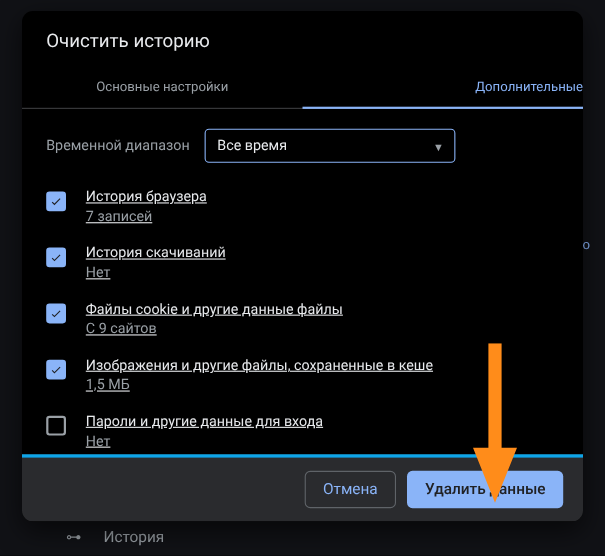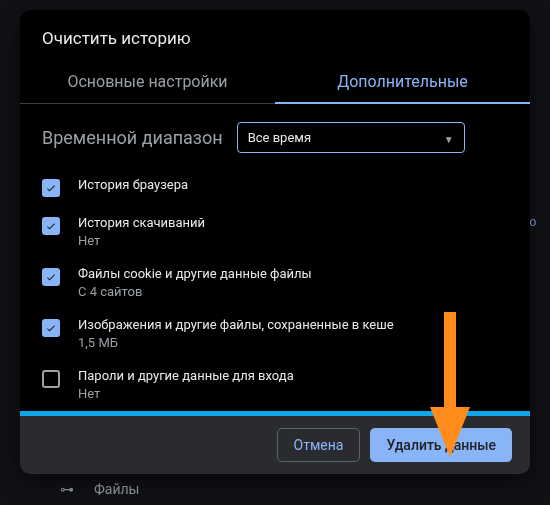--- a/index.html
+++ b/index.html
@@ -22,43 +22,44 @@
     color: #e8eaed;
   }
   .tabs {
     display: flex;
     border-bottom: 1px solid #3c3d40;
   }
   .tab {
     flex: 1;
     text-align: center;
     padding: 10px 0 12px 0;
-    font-size: 16px;
+    font-size: 12px;
     color: #9aa0a6;
     cursor: pointer;
     position: relative;
   }
   .tab.active {
     color: #8ab4f8;
+    text-align: right;
   }
   .tab.active::after {
     content: "";
     position: absolute;
     left: 0; right: 0; bottom: -1px;
     height: 2px;
     background: #8ab4f8;
   }
   .timerange {
     display: flex;
     align-items: center;
     padding: 18px 22px 16px 22px;
     gap: 14px;
   }
   .timerange-label {
-    font-size: 18px;
+    font-size: 13px;
     color: #9aa0a6;
   }
   .select {
     flex: 0 0 auto;
     display: flex;
     align-items: flex-end;
     justify-content: space-between;
     border: 1px solid #8ab4f8;
     border-radius: 4px;
     padding: 7px 10px;
@@ -70,20 +71,21 @@
     color: #e8eaed;
   }
   .select .chev {
     color: #9aa0a6;
     font-size: 10px;
   }
   .items {
     padding: 0 22px;
     height: 250px;
     overflow: hidden;
+    text-decoration: underline;
   }
   .item {
     display: flex;
     gap: 18px;
     padding: 8px 0 10px 0;
     align-items: flex-start;
   }
   .checkbox {
     width: 18px; height: 18px;
     border-radius: 3px;
@@ -100,21 +102,21 @@
     border-color: #8ab4f8;
   }
   .checkbox.checked svg { display: block; }
   .checkbox svg { display: none; width: 12px; height: 12px; }
   .item-text { display: flex; flex-direction: column; gap: 3px; }
   .item-title { font-size: 13px; color: #e8eaed; }
   .item-sub { font-size: 13px; color: #9aa0a6; }
   .footer {
     position: absolute;
     bottom: 0; left: 0; right: 0;
-    border-top: 5px solid #0ea5e9;
+    border-top: 3px solid #0ea5e9;
     padding: 12px 18px;
     display: flex;
     justify-content: flex-end;
     gap: 10px;
     background: #2a2b2e;
   }
   .btn {
     border-radius: 5px;
     font-size: 14px;
     padding: 8px 16px;
@@ -161,21 +163,21 @@
     height: 150px;
     pointer-events: none;
   }
   .arrow svg { width: 100%; height: 100%; }
 </style>
 </head>
 <body>
 
 <div class="bg-row">
   <span>⊶</span>
-  <span>Файлы</span>
+  <span>История</span>
 </div>
 <div class="bg-key">лю</div>
 
 <div class="dialog">
   <div class="dialog-title">Очистить историю</div>
 
   <div class="tabs">
     <div class="tab">Основные настройки</div>
     <div class="tab active">Дополнительные</div>
   </div>
@@ -190,20 +192,21 @@
 
   <div class="items" id="items">
       <div class="item">
         <span class="checkbox checked">
           <svg viewBox="0 0 24 24">
             <path d="M9 16.2l-3.5-3.5 -1.4 1.4L9 19 20 8l-1.4-1.4z" fill="#202124"></path>
           </svg>
         </span>
         <div class="item-text">
           <div class="item-title">История браузера</div>
+          <div class="item-sub">7 записей</div>
         </div>
       </div>
       <div class="item">
         <span class="checkbox checked">
           <svg viewBox="0 0 24 24">
             <path d="M9 16.2l-3.5-3.5 -1.4 1.4L9 19 20 8l-1.4-1.4z" fill="#202124"></path>
           </svg>
         </span>
         <div class="item-text">
           <div class="item-title">История скачиваний</div>
@@ -211,21 +214,21 @@
         </div>
       </div>
       <div class="item">
         <span class="checkbox checked">
           <svg viewBox="0 0 24 24">
             <path d="M9 16.2l-3.5-3.5 -1.4 1.4L9 19 20 8l-1.4-1.4z" fill="#202124"></path>
           </svg>
         </span>
         <div class="item-text">
           <div class="item-title">Файлы cookie и другие данные файлы</div>
-          <div class="item-sub">С 4 сайтов</div>
+          <div class="item-sub">С 9 сайтов</div>
         </div>
       </div>
       <div class="item">
         <span class="checkbox checked">
           <svg viewBox="0 0 24 24">
             <path d="M9 16.2l-3.5-3.5 -1.4 1.4L9 19 20 8l-1.4-1.4z" fill="#202124"></path>
           </svg>
         </span>
         <div class="item-text">
           <div class="item-title">Изображения и другие файлы, сохраненные в кеше</div>

